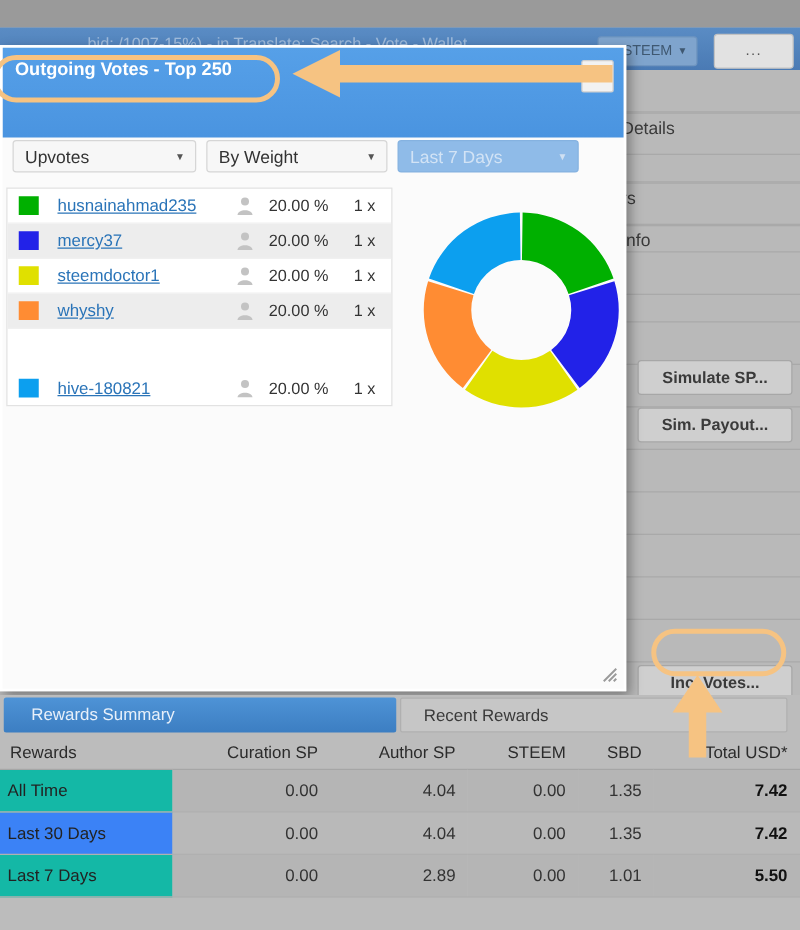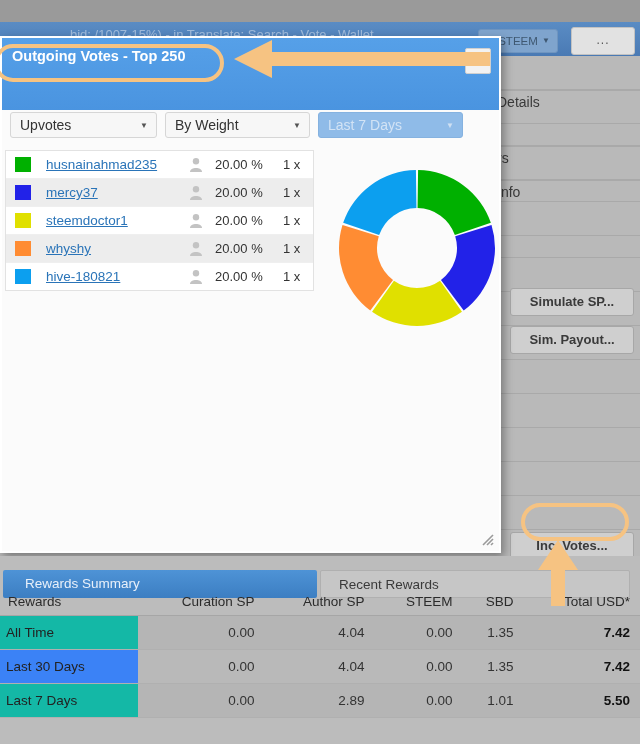--- a/index.html
+++ b/index.html
@@ -83,33 +83,33 @@
   .dsel.w1{width:147px;}
   .dsel.w2{width:145px;}
   .dsel.w3{width:145px;background:#8fbbe8;border-color:#85b2e0;color:#d2e3f5;}
   .dsel.w3 .caret{color:#cfe0f2;}
 
   
   .legend{position:absolute;left:3px;top:112px;width:307px;background:#fff;
           border:1px solid #e2e2e2;}
   .lrow{position:relative;height:27px;border-bottom:1px solid #efefef;}
   .lrow:nth-child(even){background:#ededed;}
-  .lrow:last-child{border-bottom:none;}
+  .lrow:last-child{border-bottom:none;margin-top:34px;}
   .swatch{position:absolute;left:9px;top:6px;width:16px;height:15px;}
   .uname{position:absolute;left:40px;top:0;color:#2a74b8;font-size:13.5px;line-height:27px;text-decoration:underline;}
   .picon{position:absolute;left:183px;top:6px;width:14px;height:15px;}
   .pct{position:absolute;left:209px;top:0;color:#333;font-size:13px;line-height:27px;}
   .mult{position:absolute;left:277px;top:0;color:#333;font-size:13px;line-height:27px;}
 
   .donut-wrap{position:absolute;left:330px;top:125px;width:170px;height:170px;}
   .resize-grip{position:absolute;right:5px;bottom:5px;width:12px;height:12px;}
 
   
   #rewards-panel{position:absolute;left:0;top:556px;width:640px;height:188px;background:#bcbcbc;}
-  .tabstrip{position:absolute;left:0;top:12px;width:640px;height:30px;}
+  .tabstrip{position:absolute;left:0;top:0;width:640px;height:30px;}
   .tab{
     position:absolute;top:2px;height:28px;
     font-size:13.5px;line-height:28px;padding-left:22px;box-sizing:border-box;
   }
   .tab.active{left:3px;width:314px;background:linear-gradient(#4e93d6,#3c7ec2);color:#e8f0fa;border-radius:2px;}
   .tab.inactive{left:320px;width:310px;background:#c6c6c6;border:1px solid #b0b0b0;color:#3a3a3a;padding-left:18px;border-radius:2px;}
 
   table.rewards{
     position:absolute;left:0;top:32px;width:640px;border-collapse:collapse;
     font-size:13.5px;color:#222;

